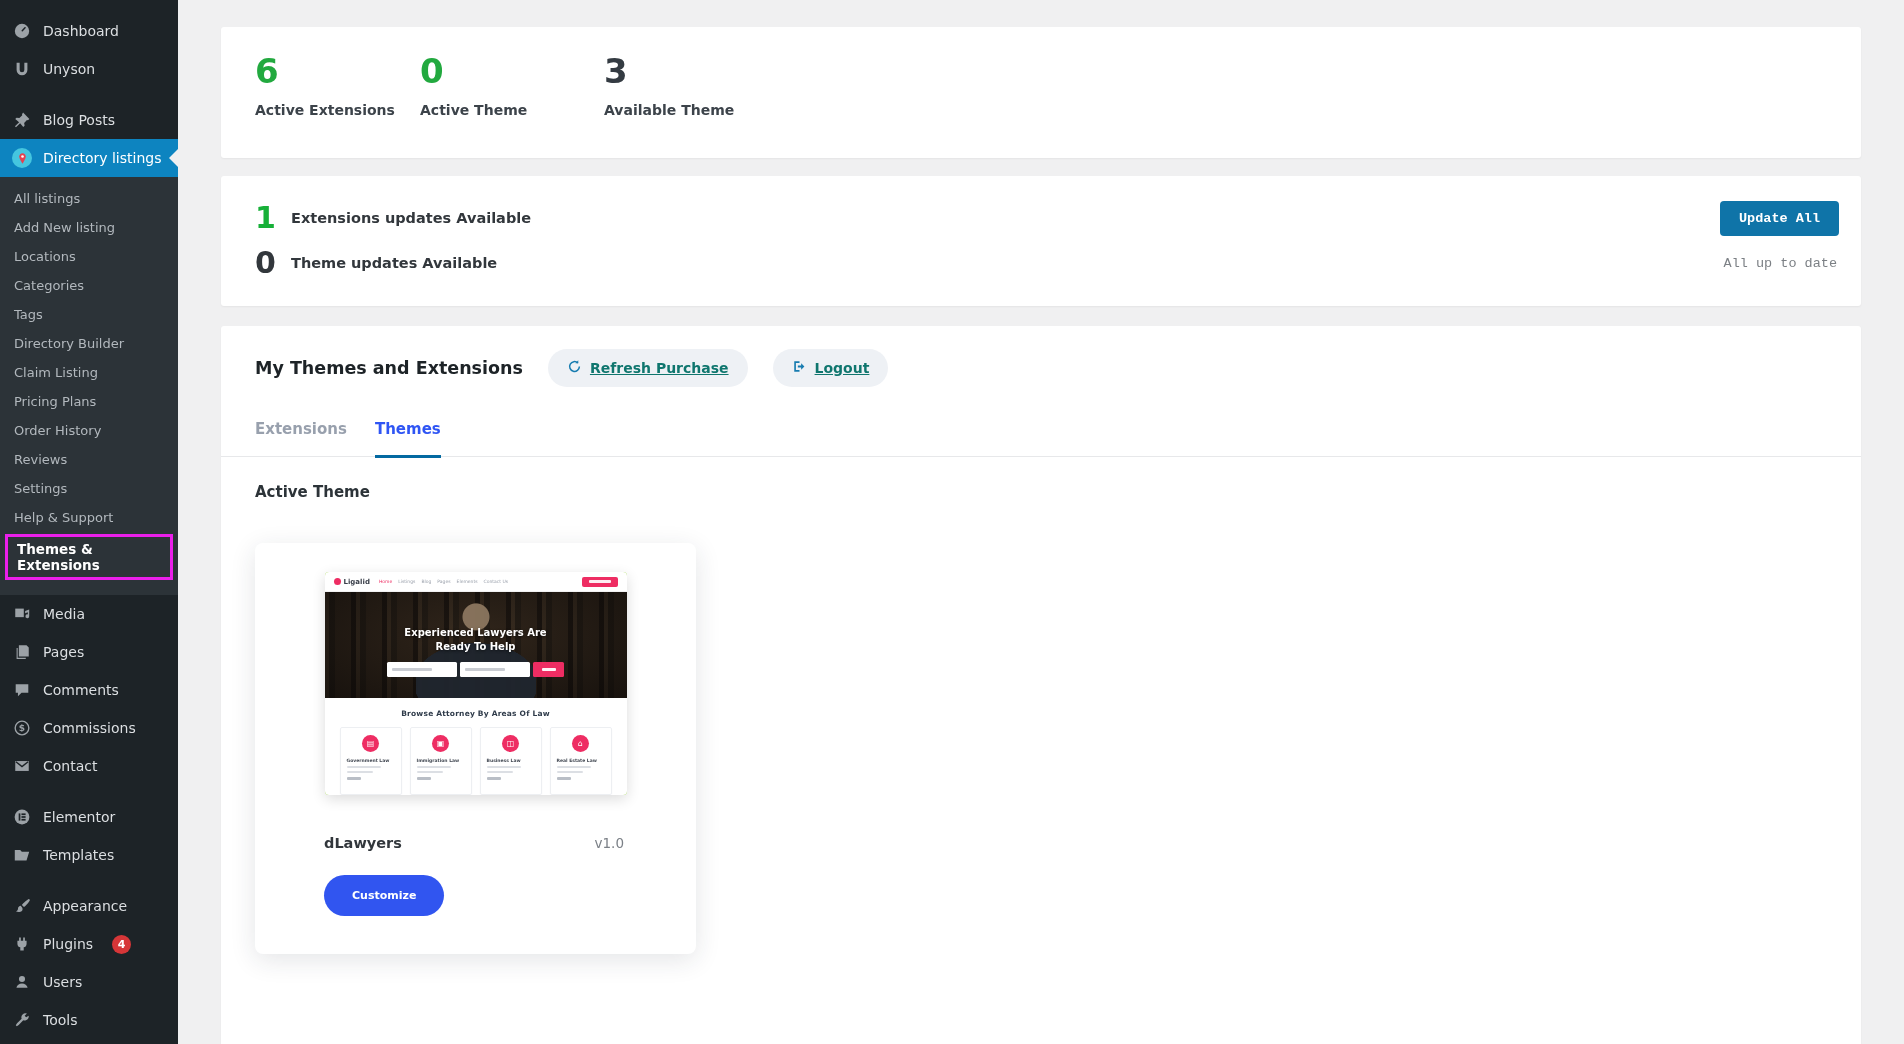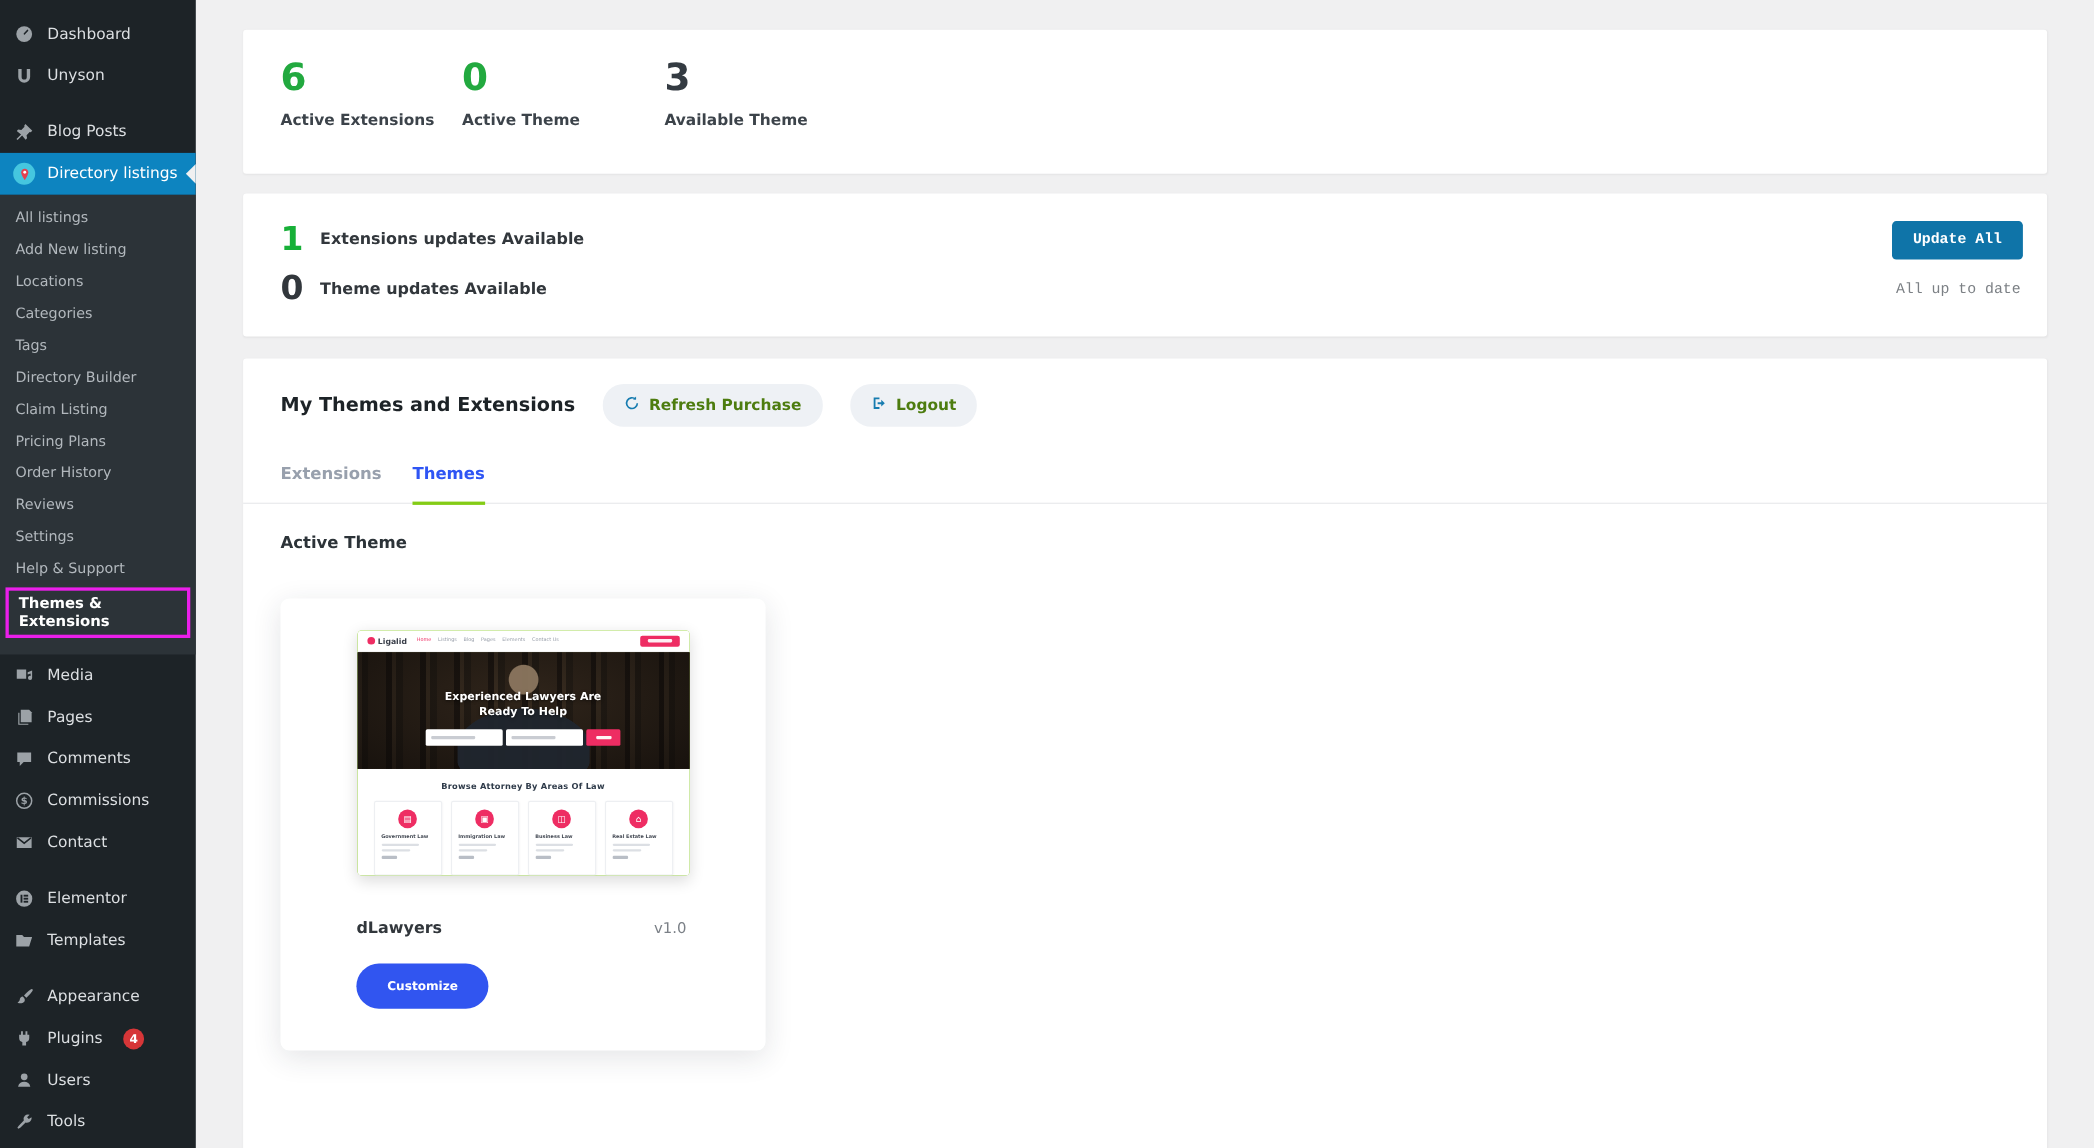--- a/index.html
+++ b/index.html
@@ -47,25 +47,25 @@
   .uright { margin-left:auto;font-family:Liberation Mono, monospace; }
   .btn-update { background:#0f74a8; color:#fff; border:none; border-radius:4px; padding:10px 19px;
     font-size:13.5px; font-weight:600; font-family:inherit; cursor:pointer; }
   .uptodate { font-size:13.5px; color:#7c8085; padding-right:2px; }
 
   
   .panel { margin-top:20px; flex:1; border-radius:3px 3px 0 0; }
   .phead { display:flex; align-items:center; padding:23px 34px 0; gap:25px; }
   .ptitle { font-size:17.5px; font-weight:bold; color:#1d2327; }
   .pill { display:flex; align-items:center; gap:8px; background:#eef1f5; border:none; border-radius:19px;
-    padding:10px 19px; color:#4d7c0f; font-size:14px; font-weight:600; font-family:inherit; cursor:pointer; }
+    padding:10px 19px; color:#0f766e; font-size:14px; font-weight:600; font-family:inherit; cursor:pointer;text-decoration:underline; }
   .pill svg { width:15px; height:15px; }
   .tabs { display:flex; gap:28px; padding:0 34px; margin-top:33px; border-bottom:1px solid #e7e8ea; }
   .tab { font-size:15px; font-weight:600; color:#98a0ad; padding-bottom:17px; cursor:pointer; }
-  .tab.active { color:#2f55f4; font-weight:bold; border-bottom:3px solid #84cc16; margin-bottom:-2px; }
+  .tab.active { color:#2f55f4; font-weight:bold; border-bottom:3px solid #0369a1; margin-bottom:-2px; }
   .section-h { padding:26px 34px 0; font-size:15px; font-weight:bold; color:#2c3338; }
 
   
   .theme-wrap { padding:42px 34px 40px; }
   .theme-card { width:441px; background:#fff; border-radius:8px; box-shadow:0 6px 26px rgba(30,40,60,.12); padding-top:29px; }
   .thumb { width:302px; height:223px; margin:0 auto; border-radius:4px; overflow:hidden;
     box-shadow:0 4px 14px rgba(0,0,0,.14); background:#84cc16; display:flex; flex-direction:column; }
   .meta { display:flex; justify-content:space-between; align-items:flex-end; margin:33px 72px 0 69px; }
   .tname { font-size:14.5px; font-weight:bold; color:#32373c; margin-top:7px; }
   .tver { font-size:13.5px; color:#7b8087; }

